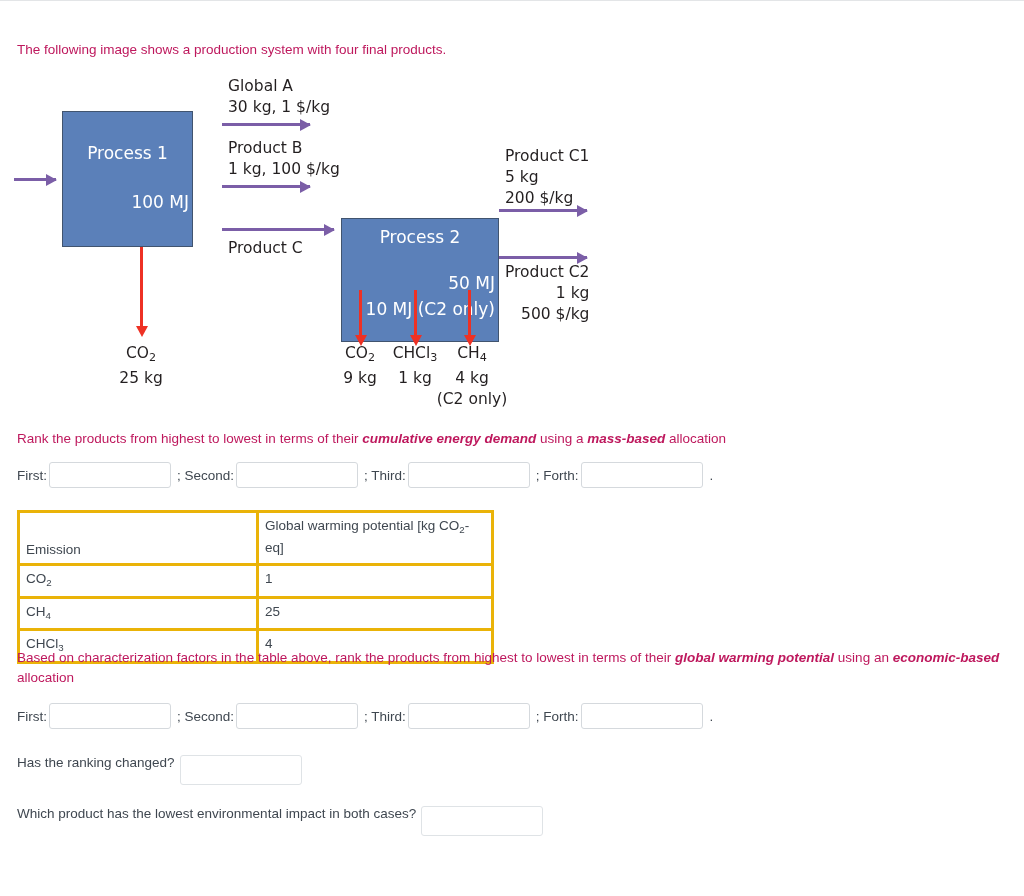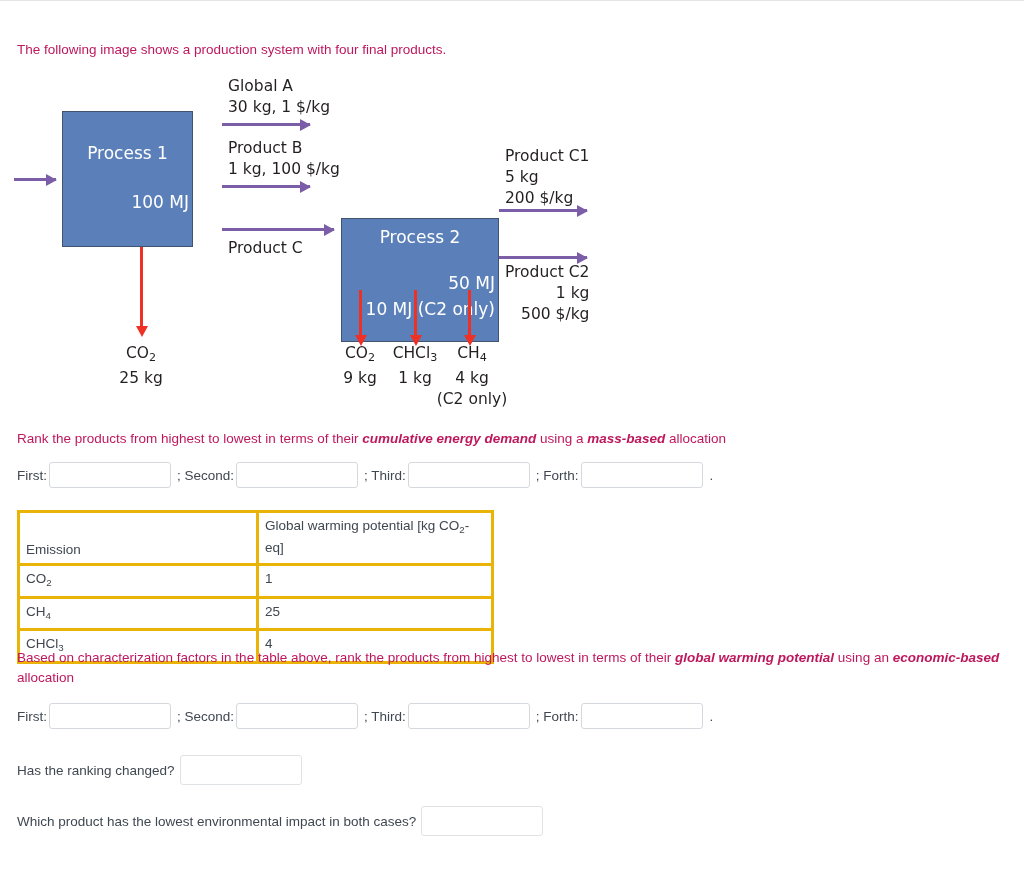--- a/index.html
+++ b/index.html
@@ -154,21 +154,21 @@
   #gwp-table td.c1 { width: 224px; }
   #gwp-table td.c2 { width: 220px; }
   #gwp-table tr.head td { height: 42px; vertical-align: bottom; }
   #gwp-table tr.head td.c2 { vertical-align: top; padding-top: 4px; }
   #gwp-table tr.body td { height: 19px; }
 
   
   .singlerow {
     position: absolute;
     display: flex;
-    align-items: center;
+    align-items: flex-start;
     font-size: 13.5px;
     color: #3f4750;
   }
   .singlerow input {
     height: 30px;
     border: 1px solid #dfe3e6;
     border-radius: 3px;
     background: #fff;
     margin-left: 5px;
     padding: 0 6px;

